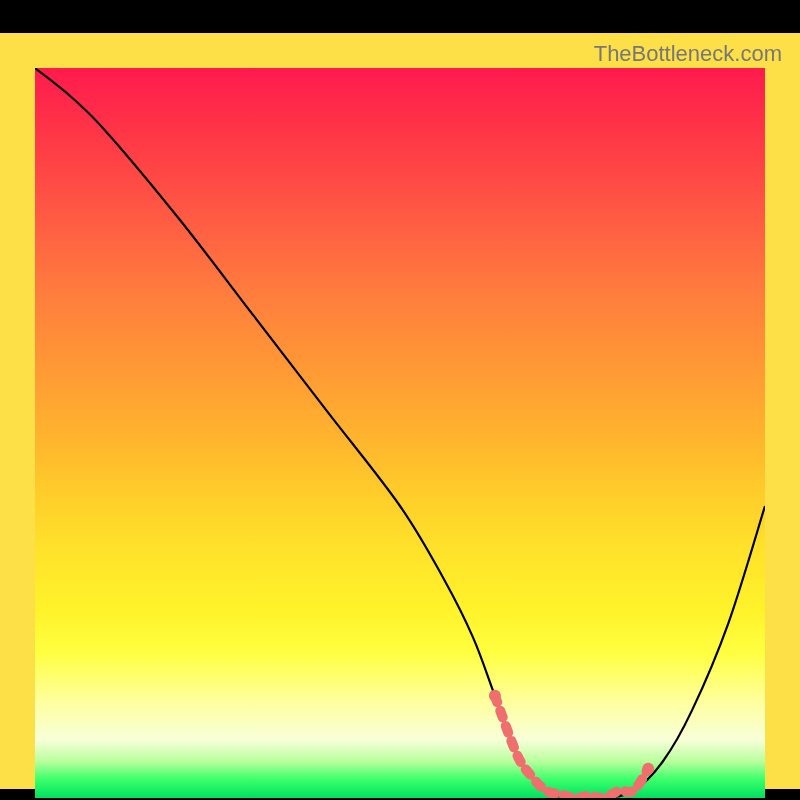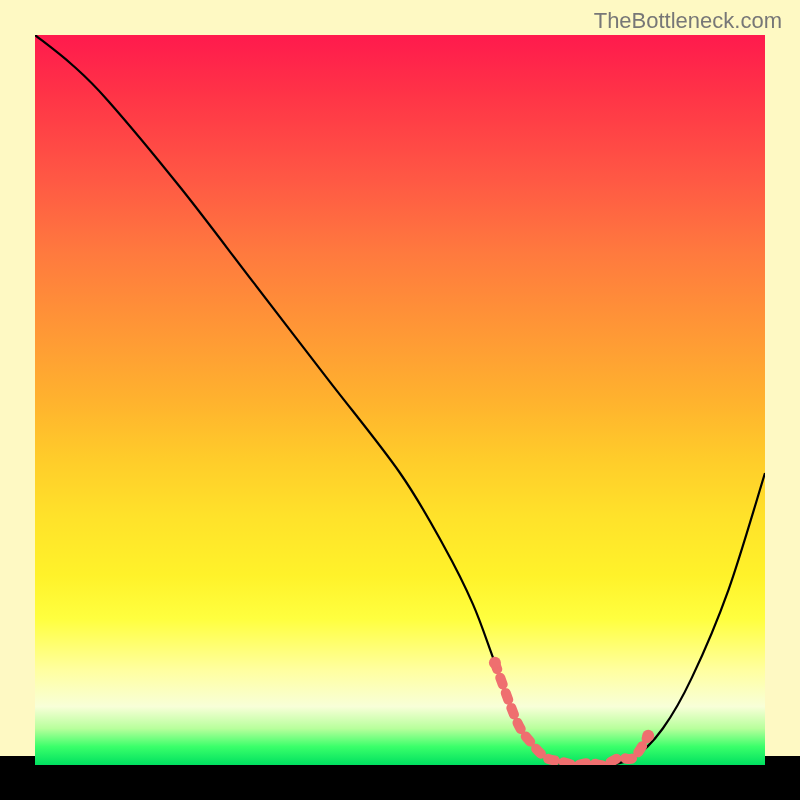--- a/index.html
+++ b/index.html
@@ -8,21 +8,22 @@
     background: #000;
     width: 800px;
     height: 800px;
     overflow: hidden;
     font-family: Arial, sans-serif;
   }
   .container {
     position: relative;
     width: 800px;
     height: 756px;
-    background: #fef9c3;
+    background: #fde047;
+    margin-top: 33px;
   }
   .watermark {
     position: absolute;
     top: 8px;
     right: 18px;
     color: #777;
     font-size: 22px;
     font-weight: 500;
     z-index: 10;
   }

